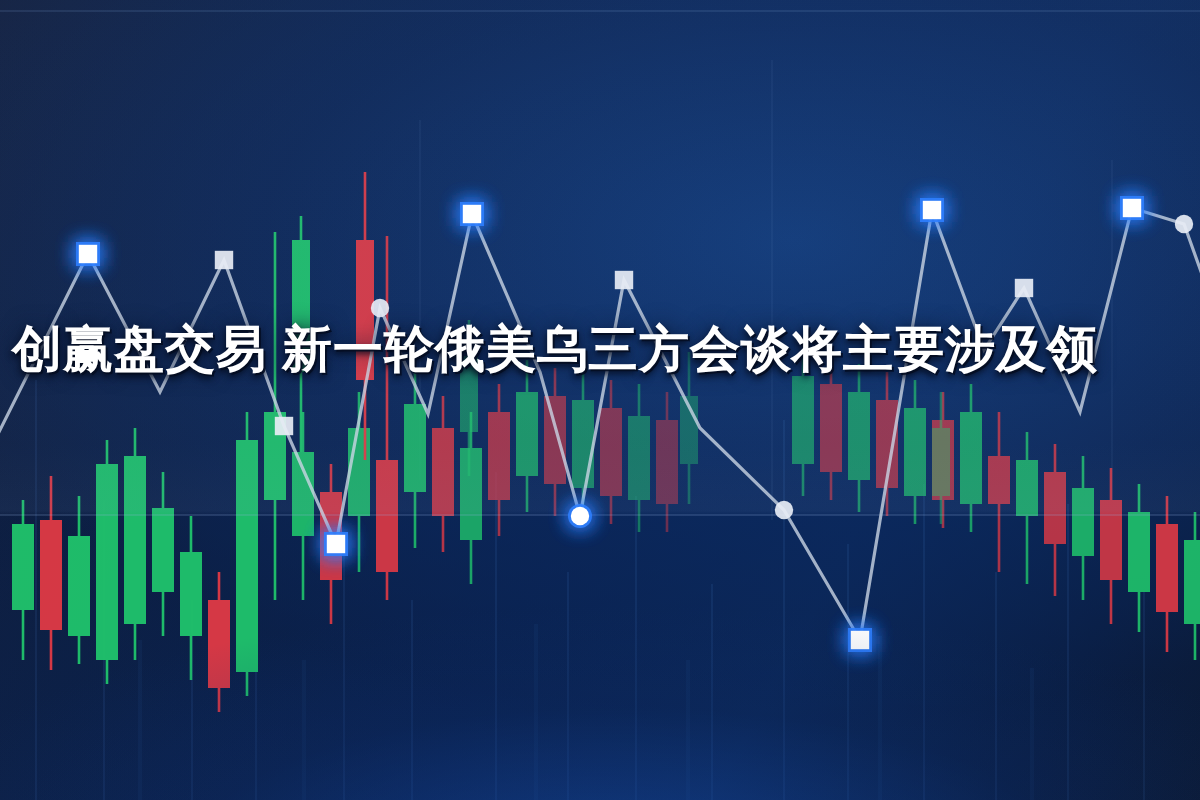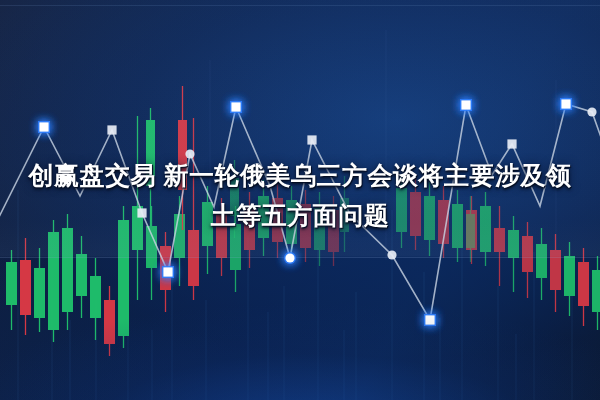--- a/index.html
+++ b/index.html
@@ -40,21 +40,21 @@
   
   #bottomglow{
     position:absolute;left:0;bottom:0;width:600px;height:120px;
     background:radial-gradient(80% 130% at 52% 120%, rgba(22,72,160,0.55) 0%, rgba(14,45,105,0.25) 45%, rgba(0,0,0,0) 78%);
     pointer-events:none;
   }
 
   
   #headline{
     position:absolute;left:0;top:155px;width:600px;
-    text-align:center;
+    text-align:left;
     color:#ffffff;
     font-size:25px;
     font-weight:bold;
     line-height:40px;
     letter-spacing:.5px;
     text-shadow:
       0 2px 3px rgba(4,12,30,.95),
       0 0 10px rgba(8,20,48,.85),
       1px 1px 0 rgba(6,16,38,.9);
     white-space:nowrap;
@@ -325,16 +325,15 @@
           <rect x="561.4" y="99.4" width="9.2" height="9.2" fill="#ffffff" opacity="1"></rect>
           <circle cx="592" cy="112" r="4.6" fill="#e8edf5" opacity="0.92"></circle>
         </g>
     </svg>
   </div>
 
   <div id="bottomglow"></div>
 
   <div id="headline">
     <span class="ln">创赢盘交易 新一轮俄美乌三方会谈将主要涉及领</span>
-    <span class="ln">土等五方面问题</span>
   </div>
 
 </div>
 
 </body></html>

